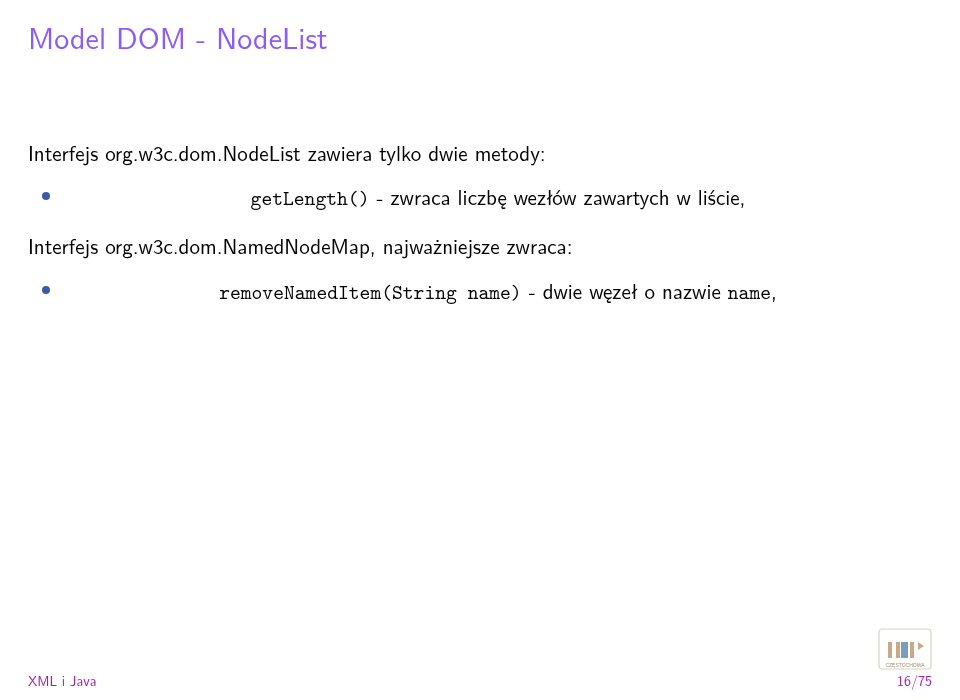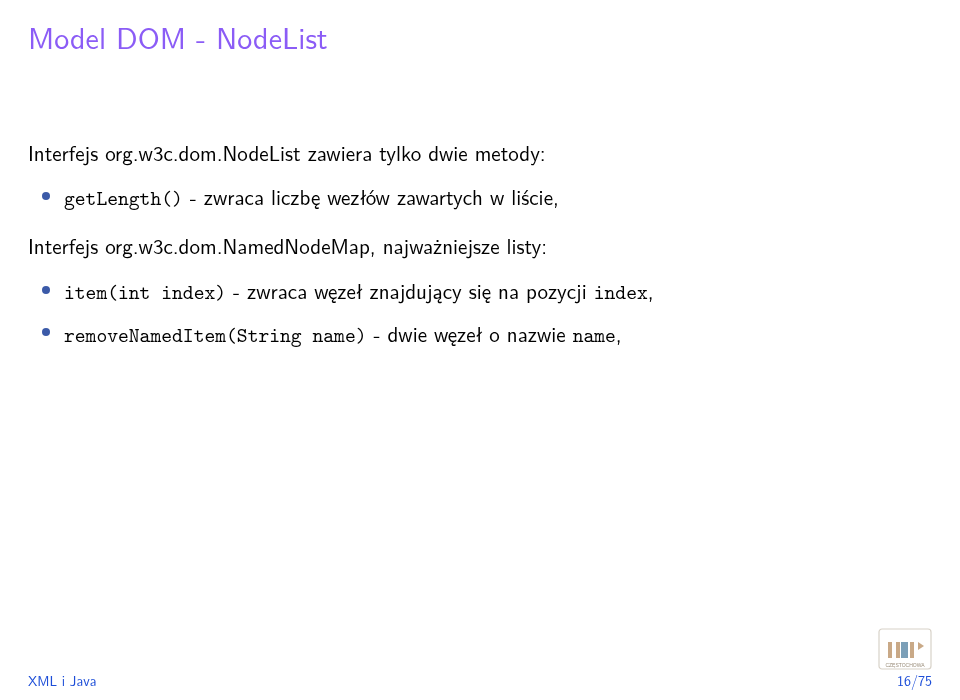--- a/index.html
+++ b/index.html
@@ -28,20 +28,21 @@
     font-size: 21px;
     line-height: 1.45;
     margin-top: 35px;
   }
   .para {
     margin-bottom: 14px;
   }
   .bullet-list {
     list-style: none;
     margin: 4px 0 16px 0;
+    text-align: center;
   }
   .bullet-list li {
     position: relative;
     padding-left: 36px;
     margin-bottom: 10px;
   }
   .bullet-list li::before {
     content: "";
     position: absolute;
     left: 14px;
@@ -57,21 +58,21 @@
   }
   .footer {
     position: absolute;
     bottom: 10px;
     left: 28px;
     right: 28px;
     display: flex;
     justify-content: space-between;
     align-items: flex-end;
     font-size: 14px;
-    color: #1d4ed8;
+    color: #a21caf;
   }
   .logo {
     position: absolute;
     right: 28px;
     bottom: 30px;
     width: 54px;
     height: 42px;
   }
 </style>
 </head>
@@ -85,27 +86,24 @@
     <span>Interfejs </span><span>org.w3c.dom.NodeList</span><span> zawiera tylko dwie metody:</span>
   </p>
 
   <ul class="bullet-list">
     <li>
       <span class="tt">getLength()</span><span> - zwraca liczbę wezłów zawartych w liście,</span>
     </li>
   </ul>
 
   <p class="para">
-    <span>Interfejs </span><span>org.w3c.dom.NamedNodeMap</span><span>, najważniejsze listy:</span>
+    <span>Interfejs </span><span>org.w3c.dom.NamedNodeMap</span><span>, najważniejsze zwraca:</span>
   </p>
 
   <ul class="bullet-list">
-    <li>
-      <span class="tt">item(int index)</span><span> - zwraca węzeł znajdujący się na pozycji </span><span class="tt">index</span><span>,</span>
-    </li>
     <li>
       <span class="tt">removeNamedItem(String name)</span><span> - dwie węzeł o nazwie </span><span class="tt">name</span><span>,</span>
     </li>
   </ul>
 
 </div>
 
 <div class="logo">
   <svg viewBox="0 0 54 42" width="54" height="42">
     <rect x="1" y="1" width="52" height="40" rx="3" fill="none" stroke="#d8d2c8" stroke-width="1.2"></rect>

